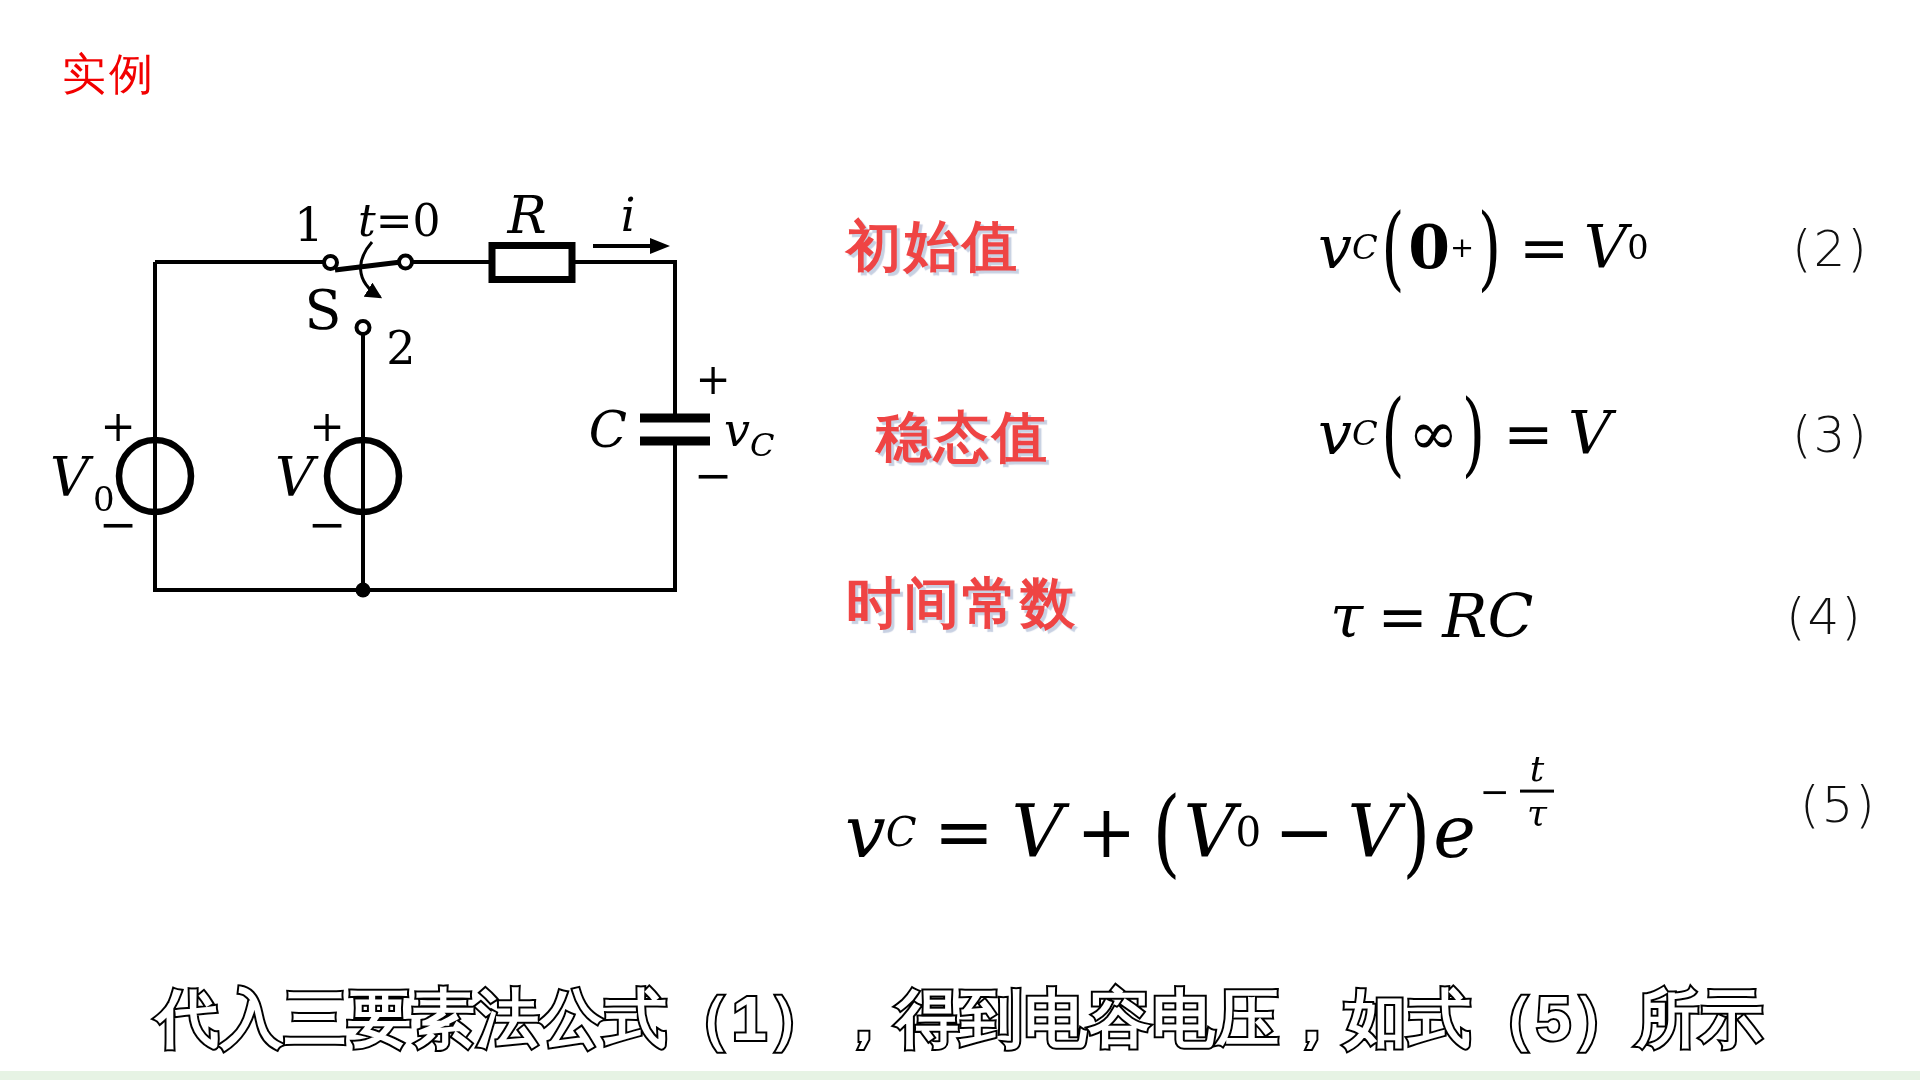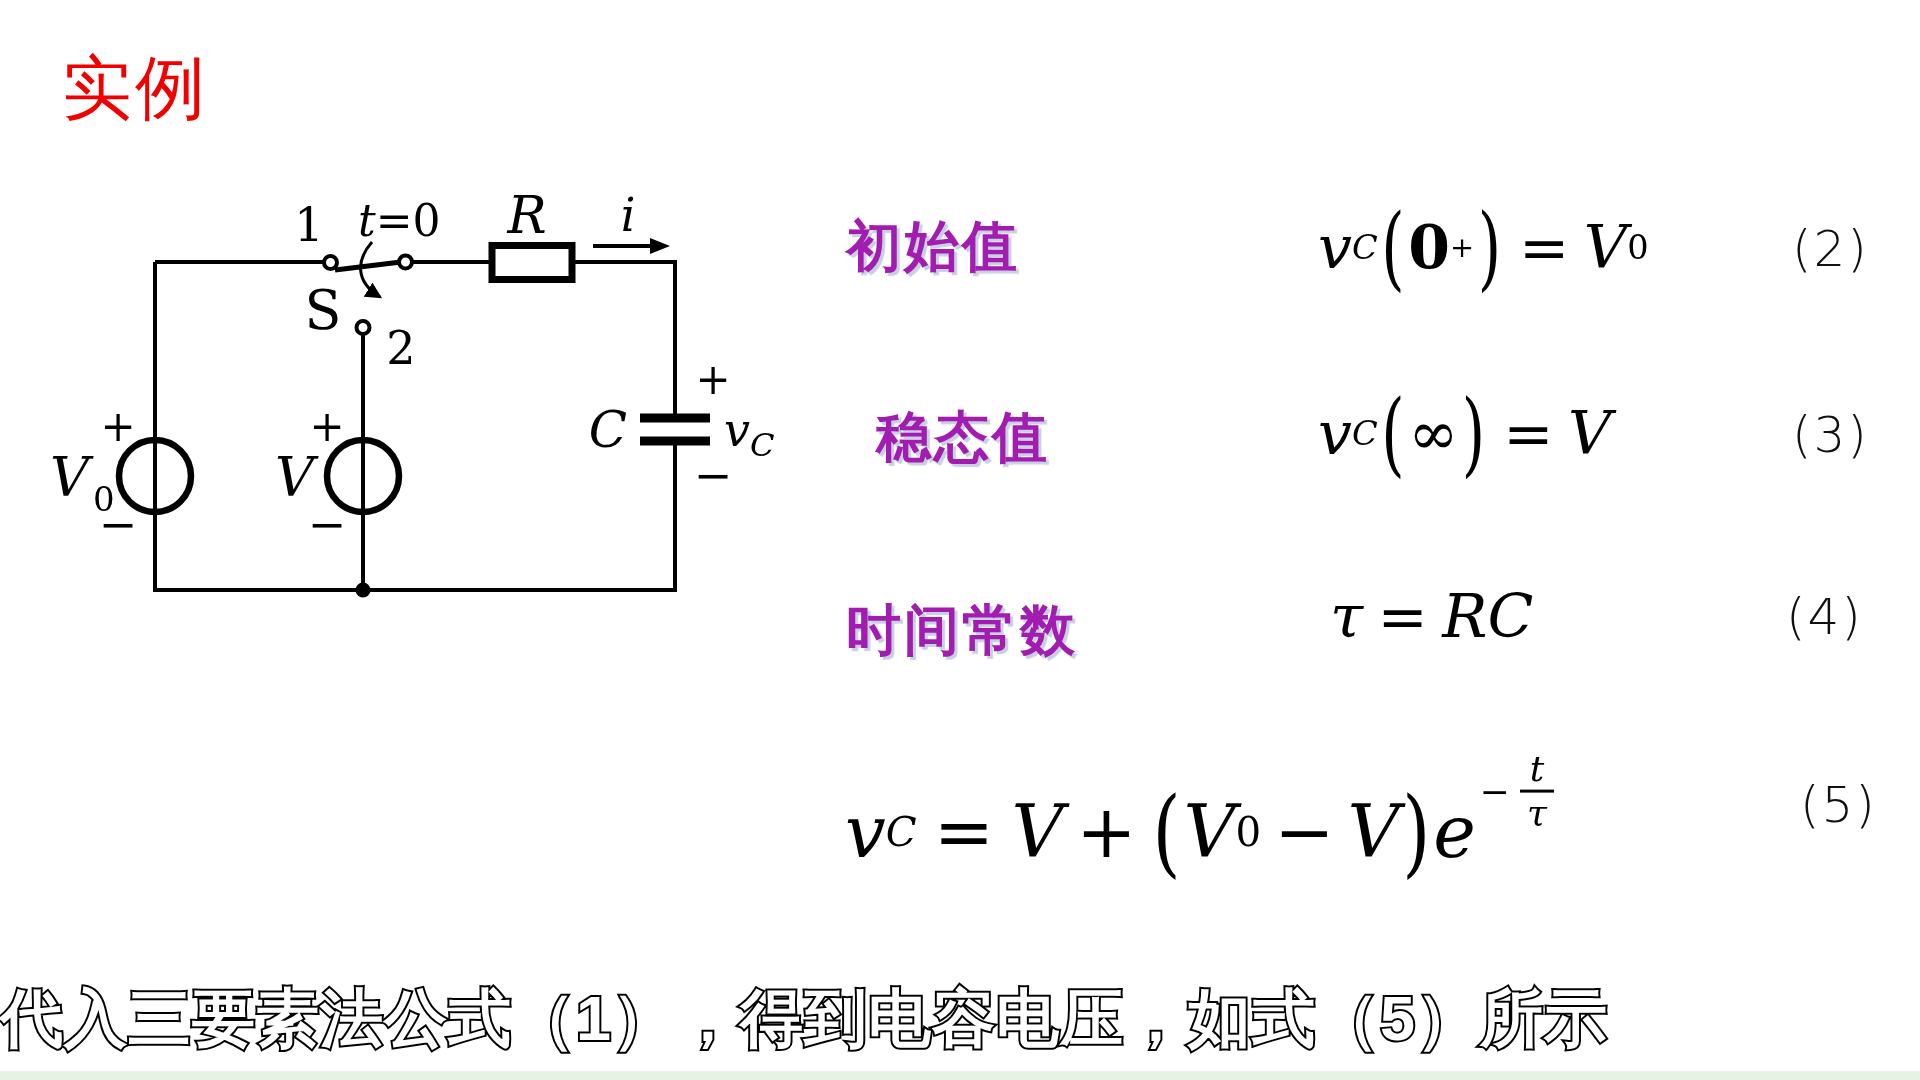--- a/index.html
+++ b/index.html
@@ -1,30 +1,30 @@
 <!DOCTYPE html>
 <html><head>
 <meta charset="utf-8">
 <style>
   html,body{margin:0;padding:0;background:#ffffff;}
   .canvas{position:relative;width:1920px;height:1080px;background:#ffffff;overflow:hidden;
           font-family:"Liberation Sans",sans-serif;}
 
   
-  .title{position:absolute;left:62px;top:50px;font-size:70px;line-height:1.1;
+  .title{position:absolute;left:62px;top:50px;font-size:44px;line-height:1.1;
          color:#f20000;font-weight:500;letter-spacing:3px;}
 
   
   .csvg{position:absolute;left:0;top:0;}
   .csvg text{font-family:"DejaVu Serif","Liberation Serif",serif;fill:#000;}
   .cit{font-style:italic;}
 
   
   .row-label{position:absolute;left:846px;font-size:55px;line-height:1;font-weight:700;
-             color:#a21caf;letter-spacing:3px;text-shadow:3px 3px 1px rgba(130,150,190,.45);}
+             color:#ef4444;letter-spacing:3px;text-shadow:3px 3px 1px rgba(130,150,190,.45);}
 
   
   .math{font-family:"DejaVu Serif","Liberation Serif",serif;color:#000;white-space:nowrap;}
   .eq{position:absolute;display:flex;align-items:center;font-size:60px;}
   .it{font-style:italic;}
   .sb{font-size:.56em;vertical-align:-.30em;}
   .sbplus{font-size:.48em;vertical-align:-.62em;}
   .bigp{display:inline-block;transform:scaleY(1.52);transform-origin:center;
         font-weight:300;margin:0 .06em;}
   .bigp5{display:inline-block;transform:scaleY(1.32);transform-origin:center;
@@ -38,21 +38,21 @@
   .exp .minus{margin-right:.28em;}
   .frac{display:inline-flex;flex-direction:column;align-items:center;line-height:1.05;}
   .frac .num{padding:0 .28em .05em .28em;border-bottom:3px solid #000;}
   .frac .den{padding-top:.05em;}
 
   
   .eqnum{position:absolute;font-family:"DejaVu Sans","Liberation Sans",sans-serif;
          font-weight:300;font-size:50px;line-height:1;color:#111;letter-spacing:2px;}
 
   
-  .subtitle{position:absolute;left:0;right:0;top:982px;
+  .subtitle{position:absolute;left:0;right:0;top:982px;text-align:center;
             font-size:63px;line-height:1.15;font-weight:800;letter-spacing:1px;
             color:#ffffff;-webkit-text-stroke:4px #000;paint-order:stroke fill;}
 
   
   .bottom-strip{position:absolute;left:0;right:0;bottom:0;height:9px;background:#e6f3e4;}
 </style>
 </head>
 <body>
 
 <div class="canvas">
@@ -107,21 +107,21 @@
     <text x="93" y="511" font-size="34" text-anchor="start">0</text>
     <text x="118" y="540" font-size="46" text-anchor="middle">−</text>
 
     <text x="327" y="441" font-size="42" text-anchor="middle">+</text>
     <text x="275" y="496" font-size="54" text-anchor="start" class="cit">V</text>
     <text x="327" y="540" font-size="46" text-anchor="middle">−</text>
   </svg>
 
   <div class="row-label" style="top:219px;">初始值</div>
   <div class="row-label" style="top:410px;margin-left:30px;">稳态值</div>
-  <div class="row-label" style="top:603px;text-align:center;">时间常数</div>
+  <div class="row-label" style="top:576px;text-align:center;">时间常数</div>
 
   <div class="eq math" style="left:1318px;top:196px;height:102px;">
     <span class="it">v</span>
       <span class="it sb">C</span>
     <span class="bigp">(</span>
     <span style="font-weight:600;">0</span>
       <span class="sbplus">+</span>
     <span class="bigp">)</span>
     <span class="op">=</span>
     <span class="it">V</span>

